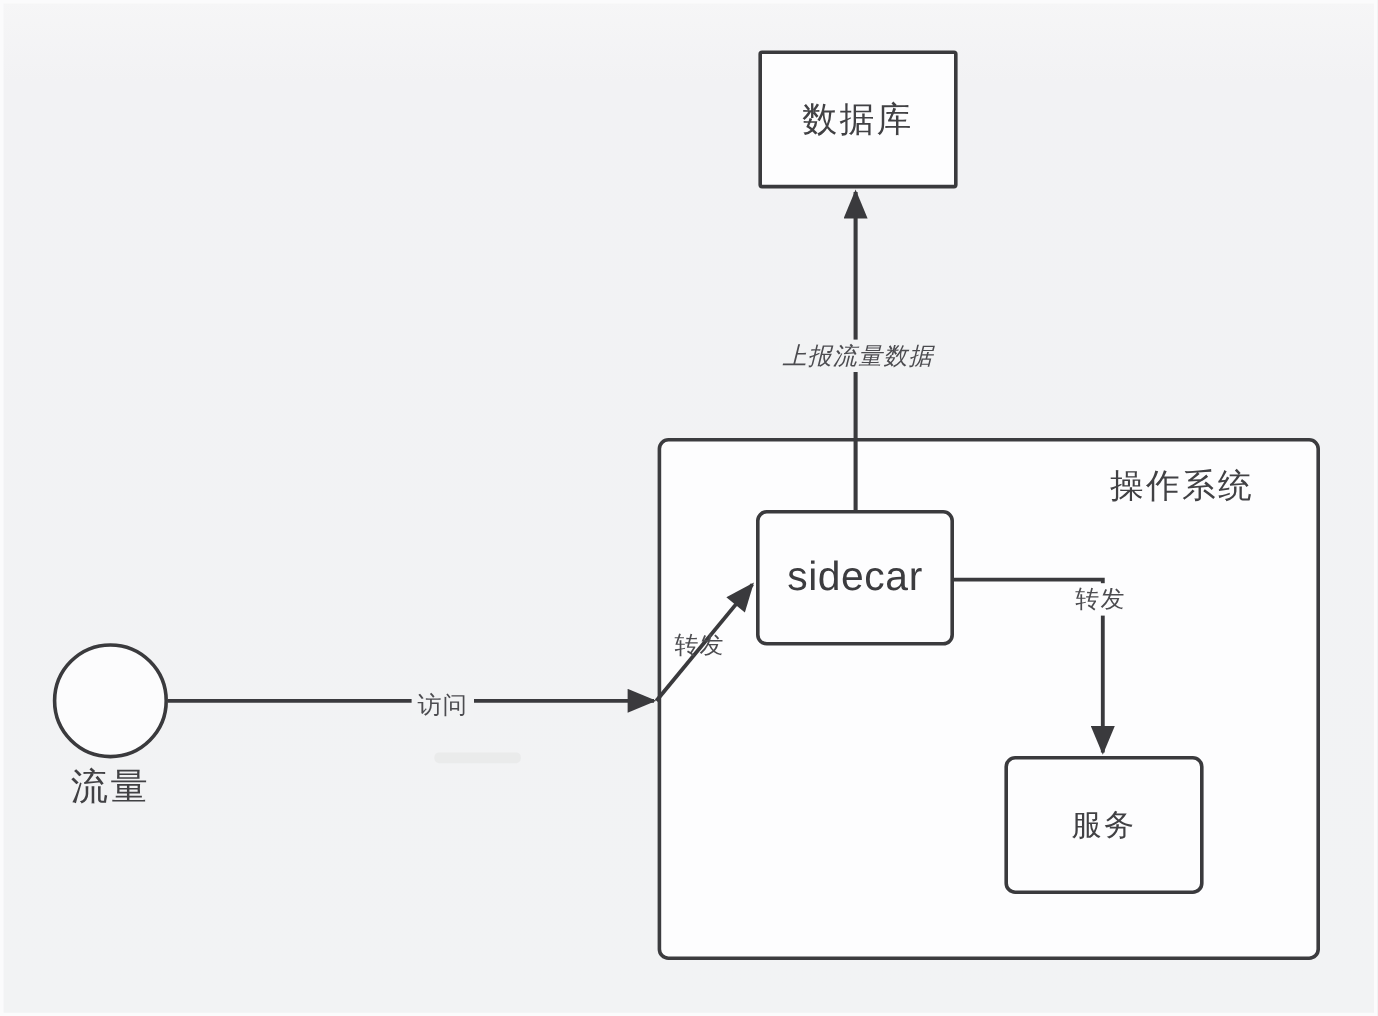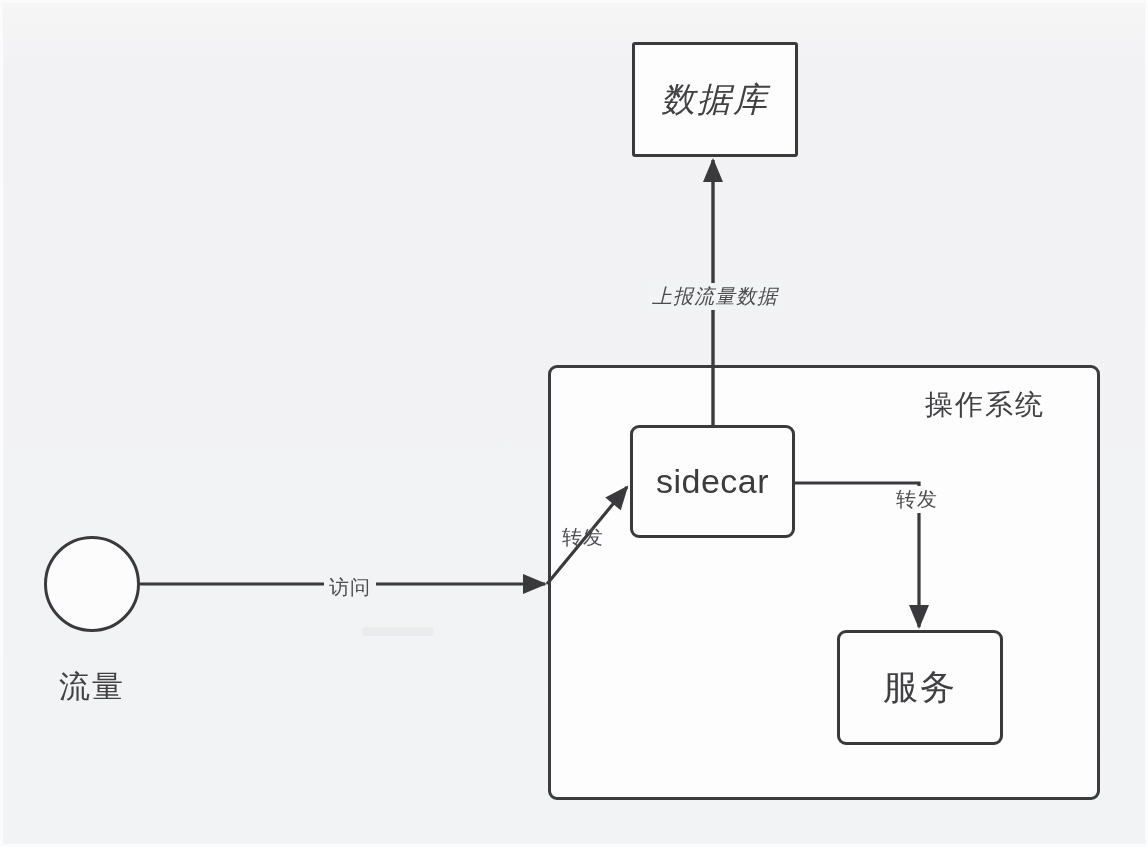--- a/index.html
+++ b/index.html
@@ -55,61 +55,61 @@
     box-sizing: border-box;
     display: flex;
     align-items: center;
     justify-content: center;
     color: #414144;
   }
   .node span { display: block; }
   .node.db {
     left: 632px; top: 42px; width: 166px; height: 115px;
     border-radius: 3px;
-    font-size: 34px; letter-spacing: 2px; font-style: italic;
+    font-size: 29px; letter-spacing: 2px;
   }
   .node.sidecar {
     left: 630px; top: 425px; width: 165px; height: 113px;
     border-radius: 9px;
     font-size: 34px; letter-spacing: 0.5px; color: #3c3c3f;
   }
   .node.service {
     left: 837px; top: 630px; width: 166px; height: 115px;
     border-radius: 9px;
-    font-size: 35px; letter-spacing: 2px;
+    font-size: 25px; letter-spacing: 2px;
   }
   
   .traffic-circle {
     position: absolute;
     left: 44px; top: 536px;
     width: 96px; height: 96px;
     border: 3px solid #3a3a3d;
     border-radius: 50%;
     background: #fcfcfd;
     box-sizing: border-box;
   }
   .traffic-label {
     position: absolute;
-    left: 40px; top: 666px;
+    left: 40px; top: 635px;
     width: 104px;
     text-align: center;
     font-size: 31px;
     letter-spacing: 2px;
     color: #414144;
   }
   
   .edge-label {
     position: absolute;
     font-size: 20px;
     color: #4c4c50;
     letter-spacing: 1px;
     white-space: nowrap;
   }
   .edge-label.access {
-    left: 324px; top: 574px;
+    left: 343px; top: 574px;
     padding: 0 5px;
     background: #f2f3f4;
   }
   .edge-label.forward-in {
     left: 562px; top: 524px;
     background: transparent;
   }
   .edge-label.forward-service {
     left: 893px; top: 486px;
     padding: 0 3px;

